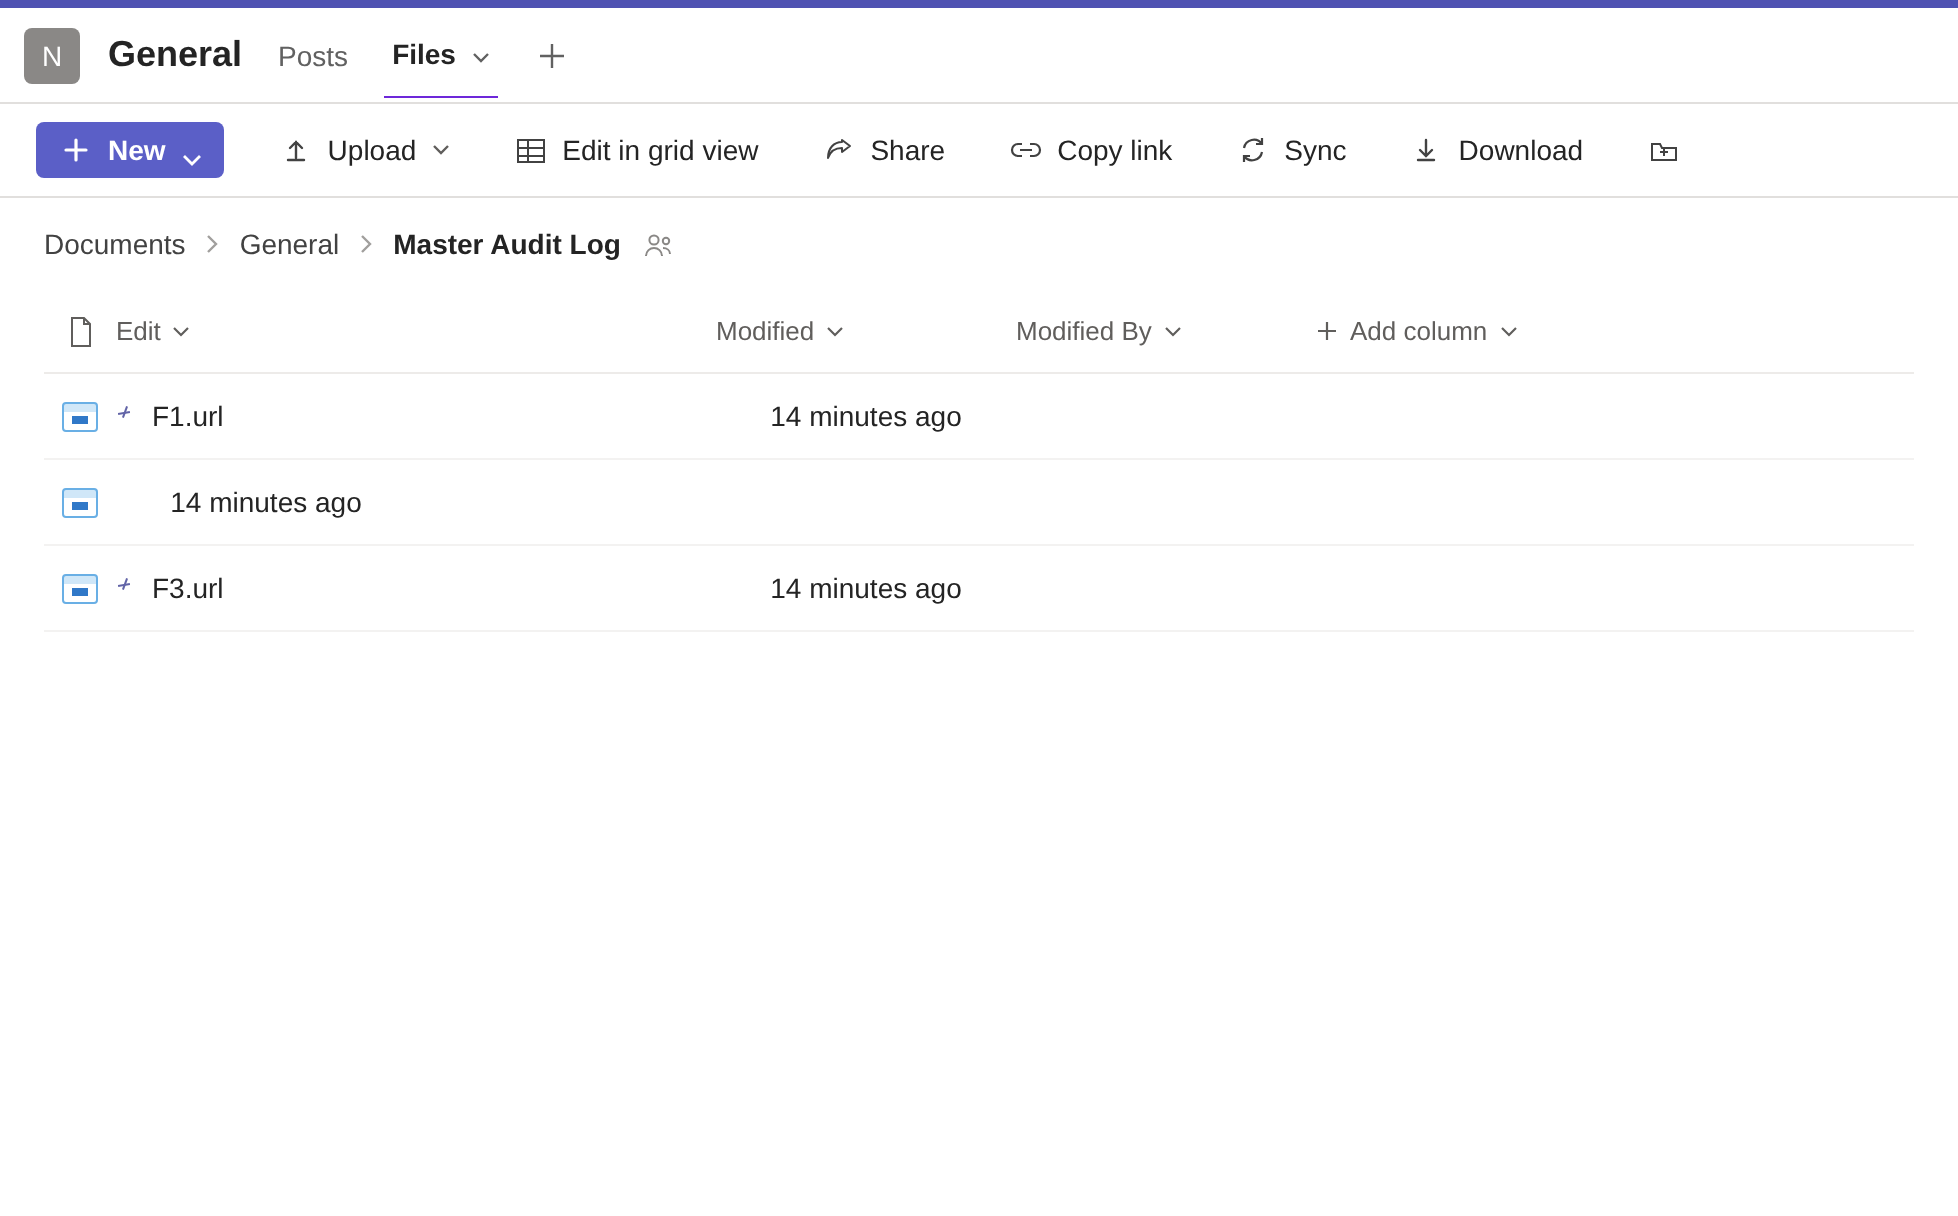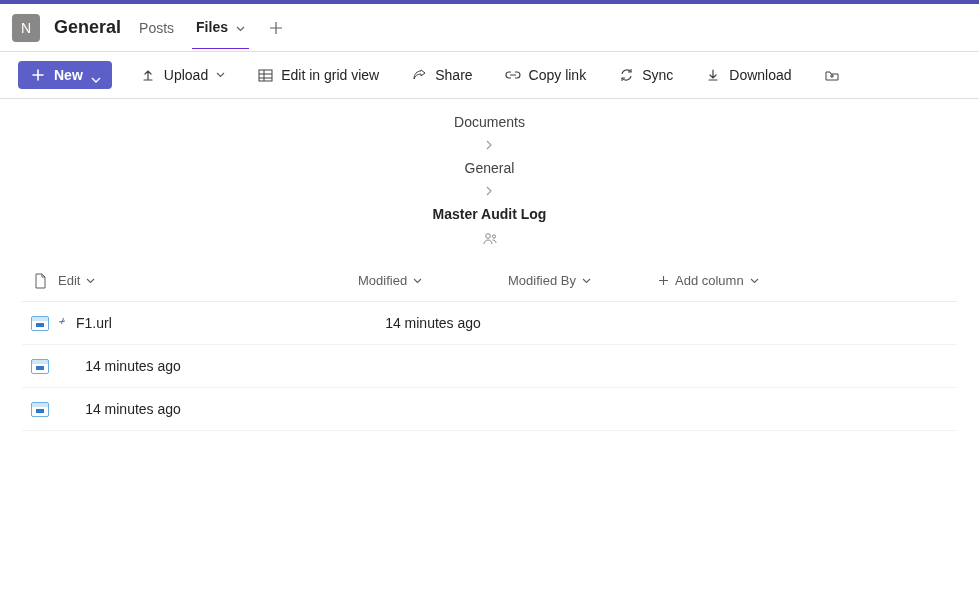--- a/index.html
+++ b/index.html
@@ -45,21 +45,21 @@
     }
     .btn .icon { width: 16px; height: 16px; display: flex; align-items: center; justify-content: center; }
     .btn.new {
       background: #5b5fc7; color: #fff;
       padding: 6px 12px; border-radius: 4px; font-weight: 600; align-items: flex-end;
     }
     .btn.new .icon, .btn.new .chev-small { color: #fff; }
     
     .breadcrumb {
       display: flex; align-items: center; gap: 10px;
-      padding: 15px 22px; font-size: 14px; color: #424242; flex-direction: column;
+      padding: 15px 22px; font-size: 14px; color: #424242;
     }
     .breadcrumb span.crumb { cursor: pointer; }
     .breadcrumb span.current { font-weight: 700; color: #242424; }
     .breadcrumb .sep { color: #a19f9d; font-size: 11px; }
     .share-icon-small { color: #8a8886; font-size: 13px; margin-left: 2px; }
     
     .file-area { padding: 0 22px; }
     .table-head {
       display: flex; align-items: center;
       height: 42px; border-bottom: 1px solid #edebe9;
@@ -299,16 +299,20 @@
       <div class="url-icon"></div>
     </div>
     <div class="col-mod">14 minutes ago</div>
     <div class="col-by"></div>
   </div>
 
   <div class="row">
     <div class="col-icon file-ico-cell">
       <div class="url-icon"></div>
     </div>
+    <div class="col-name">
+      <div class="tiny-burst"></div>
+      <span>F3.url</span>
+    </div>
     <div class="col-mod">14 minutes ago</div>
     <div class="col-by"></div>
   </div>
 </div>
 
 </body></html>

